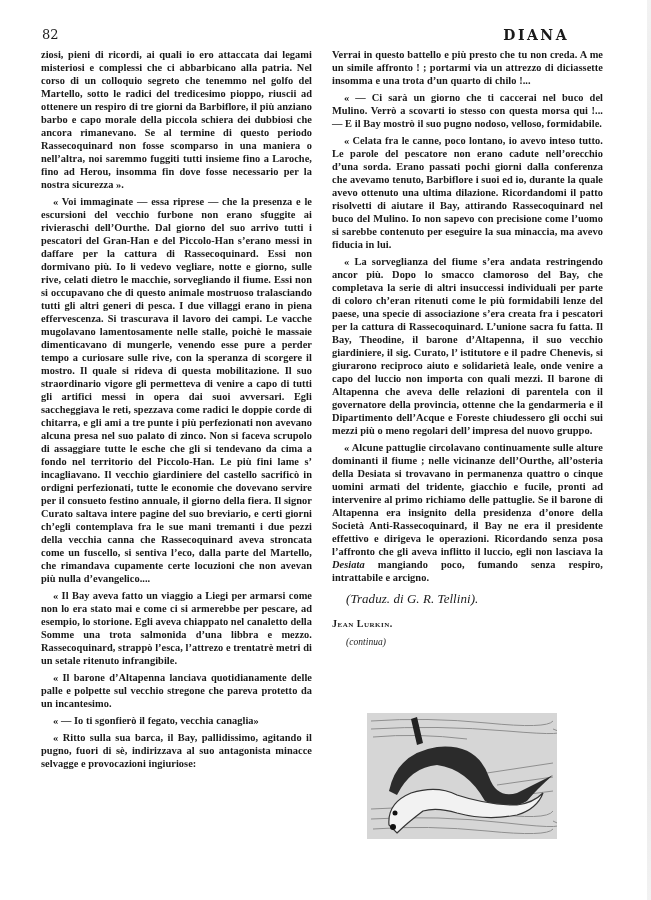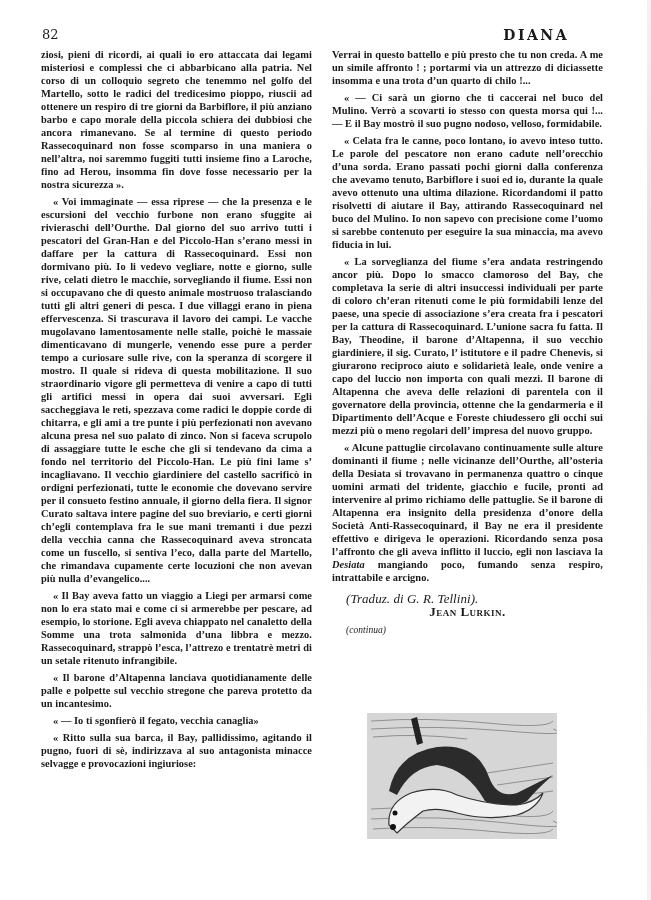--- a/index.html
+++ b/index.html
@@ -25,22 +25,22 @@
   }
   .col-left { left: 41px; }
   .col-right { left: 332px; width: 271px; }
   .para { margin: 0 0 4px 0; text-indent: 12px; }
   .para.noindent { text-indent: 0; }
   .credit {
     font-style: italic; font-weight: normal; font-size: 13px;
     margin: 8px 0 0 14px;
   }
   .author {
-    text-align: center; font-variant: small-caps; font-size: 13px;
-    margin: 0 0 0 0; letter-spacing: 0.5px;
+    text-align: left; font-variant: small-caps; font-size: 10px;
+    margin: 12px 0 0 0; letter-spacing: 0.5px;
   }
   .continua {
     font-style: italic; font-weight: normal; font-size: 9.5px;
     margin: 6px 0 0 2px;
     padding-left: 12px;
   }
   .illustration {
     position: absolute; left: 367px; top: 713px; width: 190px; height: 126px;
   }
   .right-edge {

